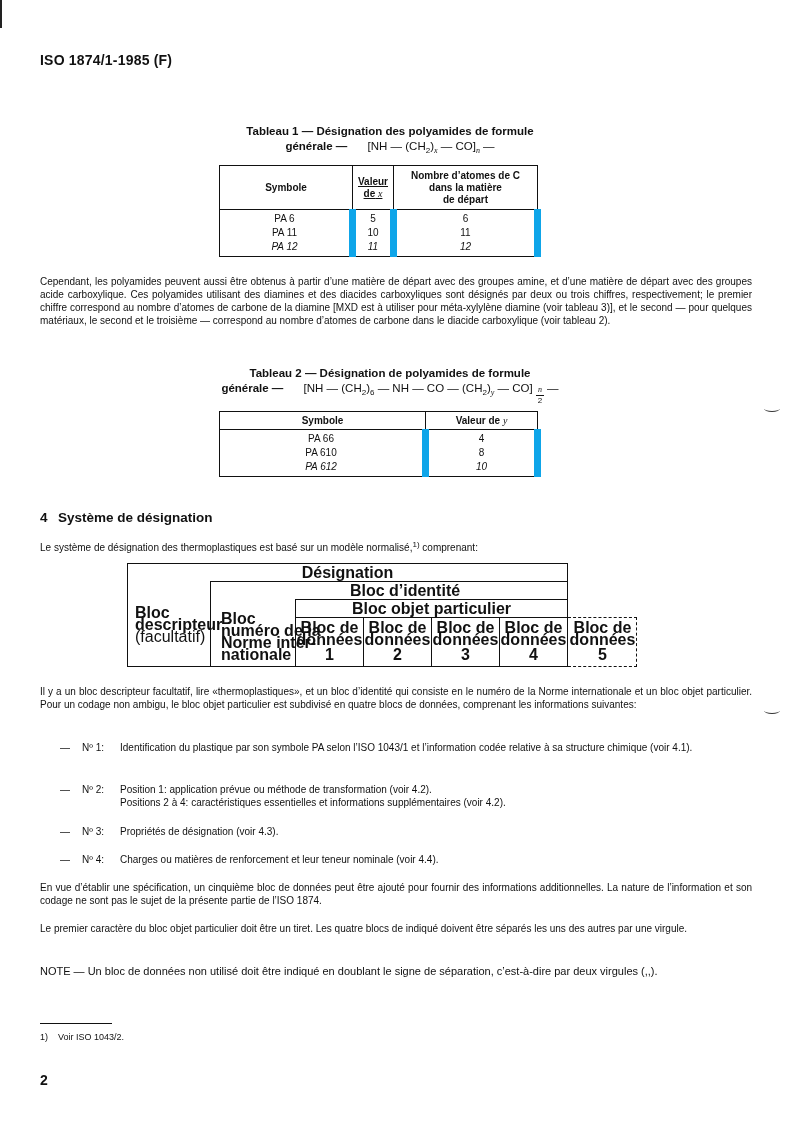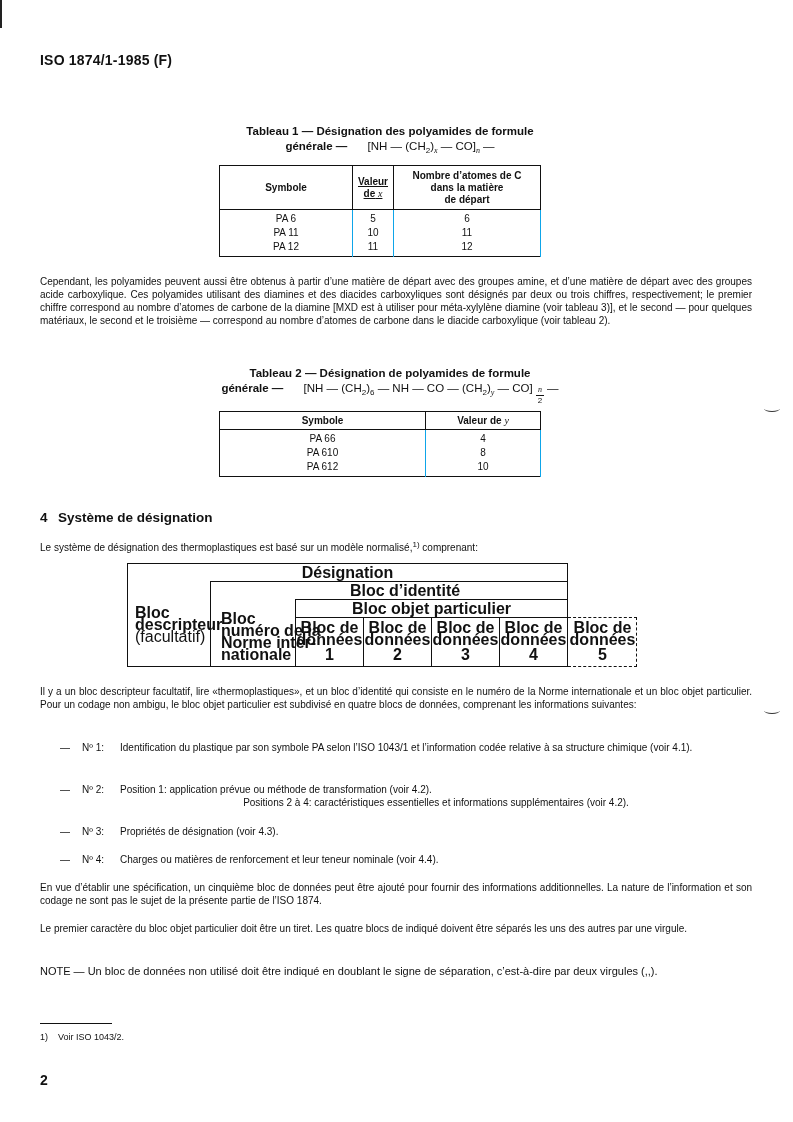--- a/index.html
+++ b/index.html
@@ -21,23 +21,23 @@
     display: inline-block; vertical-align: -11px; text-align: center; font-size: 8px; line-height: 10px; margin: 0 3px;
   }
   .frac span { display: block; }
   .frac .den { border-top: 1px solid #111; padding: 0 2px; }
 
   table.t {
     position: absolute; border-collapse: collapse; font-size: 10px; border: 1.5px solid #111;
   }
   table.t th, table.t td { text-align: center; padding: 0; }
   table.t th { font-weight: bold; border: 1px solid #111; line-height: 12px; }
-  table.t td { border-left: 1px solid #111; border-right: 1px solid #0ea5e9; line-height: 14px; margin-top: 21px; }
+  table.t td { border-left: 1px solid #111; border-right: 7px solid #0ea5e9; line-height: 14px; margin-top: 21px; }
   table.t tr.first td { padding-top: 2px; }
-  table.t tr.last td { padding-bottom: 2px; }
+  table.t tr.last td { padding-bottom: 2px; font-style: italic; }
   .ital { font-style: italic; font-family: "Liberation Serif", serif; font-weight: normal; }
 
   .para {
     position: absolute; left: 40px; width: 712px; font-size: 10px; line-height: 13px; text-align: justify;
   }
   .section-title {
     position: absolute; left: 40px; top: 510px; font-size: 13.5px; font-weight: bold;
   }
   .section-title .num { display: inline-block; width: 18px; }
 
@@ -45,21 +45,21 @@
   .diag { position: absolute; left: 127px; top: 563px; width: 514px; height: 104px; font-size: 16px; font-weight: bold; }
   .diag .box { position: absolute; border: 1.3px solid #111; box-sizing: border-box; }
   .diag .lbl { position: absolute; text-align: center; line-height: 12px; }
   .diag .dash { position: absolute; border: 1.3px dashed #111; border-left: none; box-sizing: border-box; }
   .diag .normal { font-weight: normal; }
 
   .list-item { position: absolute; left: 60px; width: 692px; font-size: 10px; line-height: 13px; }
   .list-item .dash-mark { position: absolute; left: 0; top: 0; }
   .list-item .body { margin-left: 22px; }
   .list-item .label { display: inline-block; width: 38px; }
-  .list-item .sub { margin-left: 38px; text-align: center; }
+  .list-item .sub { margin-left: 38px; }
 
   .note { position: absolute; left: 40px; top: 965px; font-size: 11px; }
   .fn-rule { position: absolute; left: 40px; top: 1023px; width: 72px; border-top: 1px solid #111; }
   .fn { position: absolute; left: 40px; top: 1032px; font-size: 9px; }
   .fn .n { display: inline-block; width: 18px; }
   .page-num { position: absolute; left: 40px; top: 1072px; font-size: 14px; font-weight: bold; }
   .tick { position: absolute; width: 16px; height: 6px; border-bottom: 1.2px solid #333; border-radius: 0 0 50% 50%; }
 </style>
 </head>
 <body>

